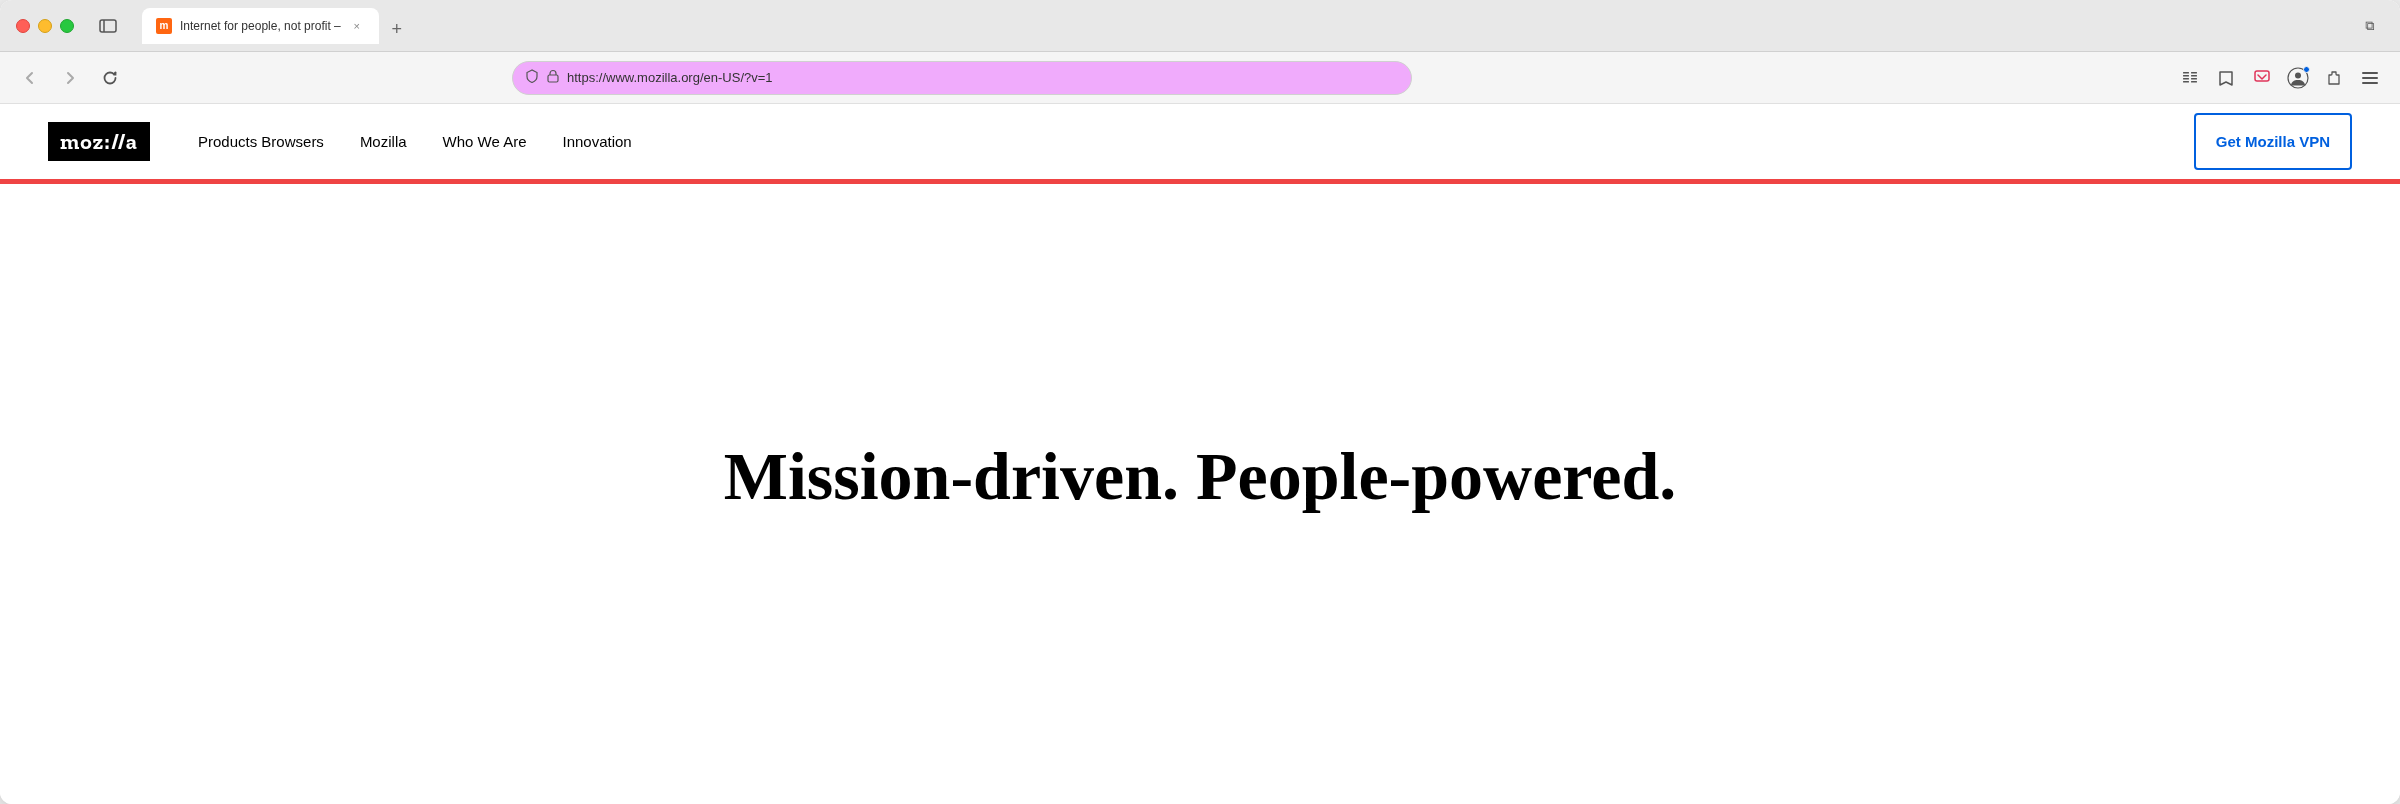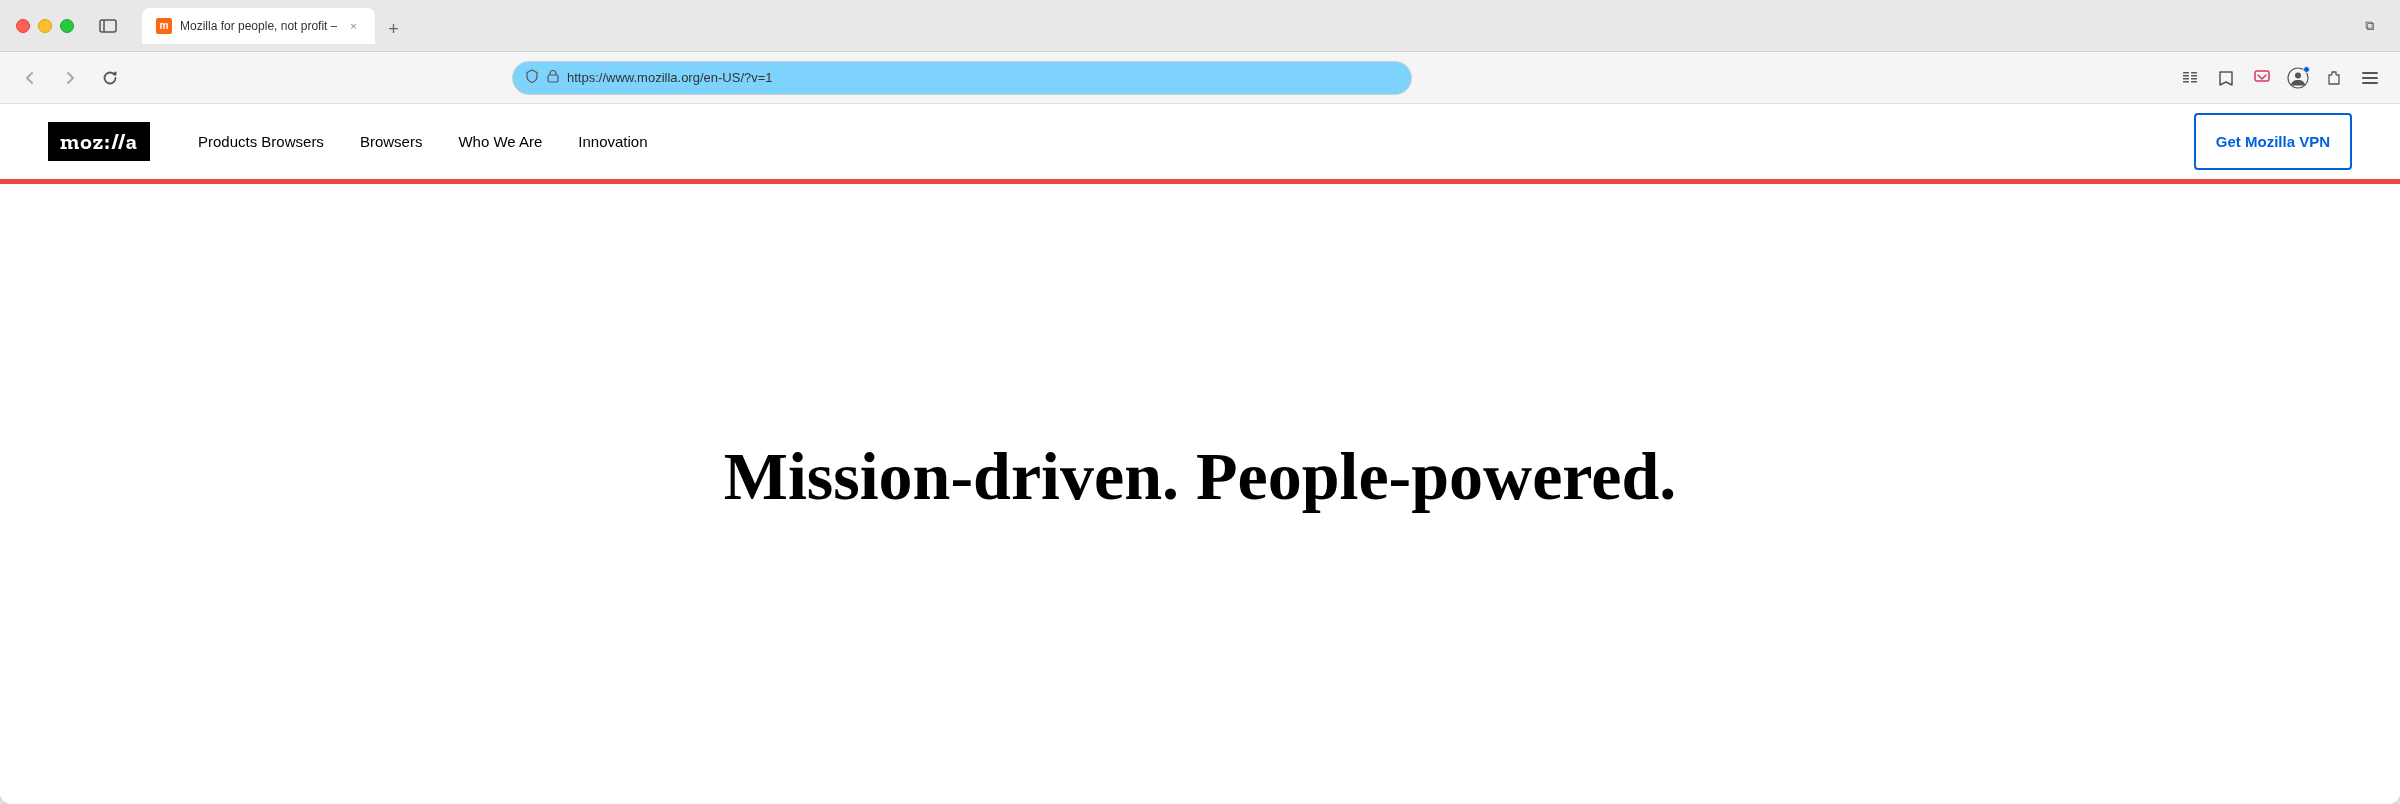--- a/index.html
+++ b/index.html
@@ -168,21 +168,21 @@
       font-size: 16px;
     }
     .nav-btn.disabled { color: #bbb; cursor: default; }
 
     .address-bar-container {
       flex: 1;
       max-width: 900px;
       margin: 0 auto;
       display: flex;
       align-items: center;
-      background: #7dd3fc;
+      background: #f0abfc;
       border: 1px solid #d0d0d0;
       border-radius: 20px;
       height: 34px;
       padding: 0 12px;
       gap: 8px;
     }
 
     .security-icon {
       color: #555;
       font-size: 13px;
@@ -342,21 +342,21 @@
         <rect x="1" y="1" width="16" height="12" rx="2"></rect>
         <line x1="5" y1="1" x2="5" y2="13"></line>
       </svg>
     </button>
 
     <div class="tabs-area">
       <div class="tab">
         <div class="tab-favicon">
           <span>m</span>
         </div>
-        <span class="tab-title">Mozilla for people, not profit –</span>
+        <span class="tab-title">Internet for people, not profit –</span>
         <span class="tab-close">×</span>
       </div>
       <button class="new-tab-btn">+</button>
     </div>
 
     <button class="toolbar-icon-btn" style="font-size:13px;">⧉</button>
   </div>
 
   <div class="toolbar">
     <button class="nav-btn disabled">
@@ -443,21 +443,21 @@
 
     <nav class="site-nav">
       <div class="mozilla-logo">
         <div class="mozilla-logo-box">
           <span>moz://a</span>
         </div>
       </div>
 
       <div class="site-nav-links">
         <a class="nav-link">Products Browsers</a>
-        <a class="nav-link">Browsers</a>
+        <a class="nav-link">Mozilla</a>
         <a class="nav-link">Who We Are</a>
         <a class="nav-link">Innovation</a>
       </div>
 
       <button class="vpn-btn">Get Mozilla VPN</button>
     </nav>
 
     <section class="hero-section">
       <h1 class="hero-headline">Mission-driven. People-powered.</h1>
     </section>

